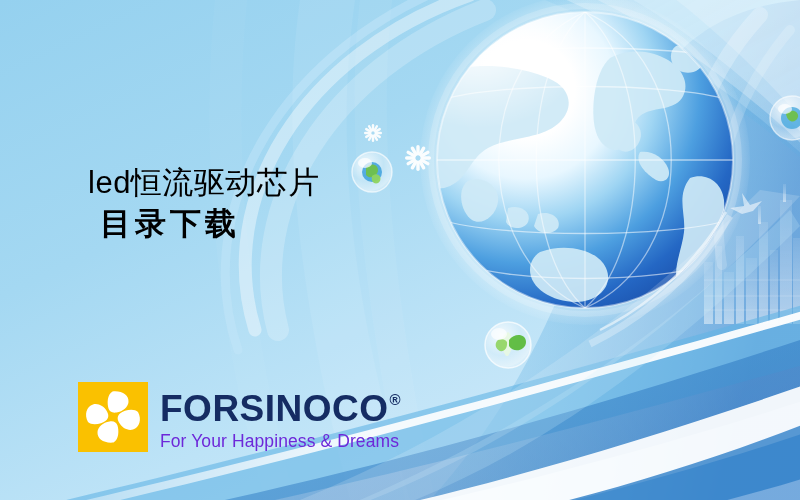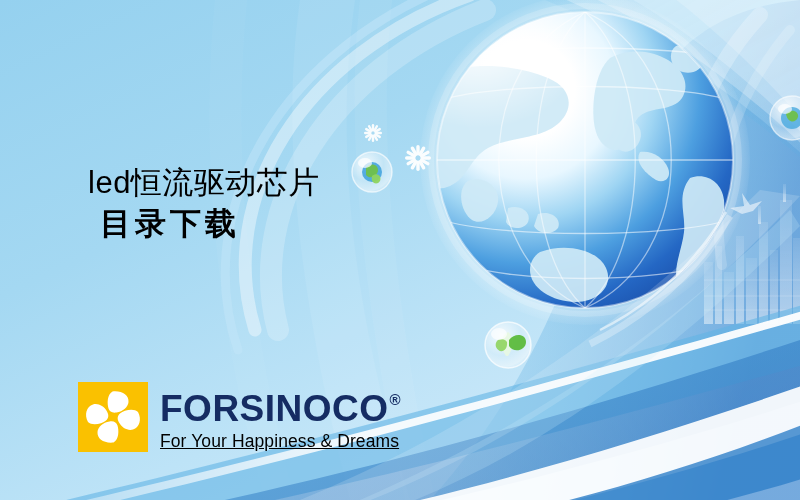--- a/index.html
+++ b/index.html
@@ -92,27 +92,26 @@
   }
   #logo-reg {
     color: #152c63;
     font-size: 15px;
     font-weight: bold;
     line-height: 1;
     margin-left: 1px;
     margin-top: 2px;
   }
   #logo-tagline {
-    color: #000000;
+    color: #6d28d9;
     font-size: 17.5px;
     font-weight: normal;
     margin-top: 4px;
     letter-spacing: 0.1px;
     font-family: "Liberation Sans", sans-serif;
-    text-decoration: underline;
   }
 </style>
 </head>
 <body>
 
 <div id="banner">
 
   <svg id="bg-svg" viewBox="0 0 800 500">
     <defs>
 

